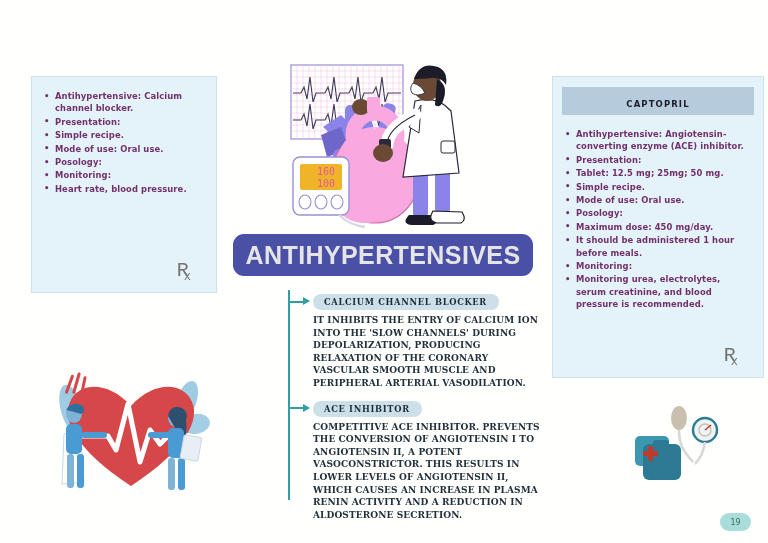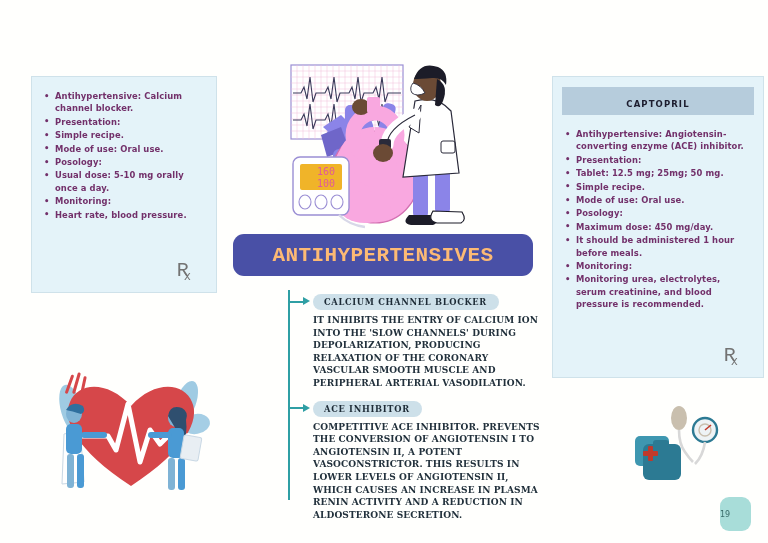--- a/index.html
+++ b/index.html
@@ -98,23 +98,23 @@
     top: 234px;
     width: 300px;
     height: 42px;
     background: #4950a6;
     border-radius: 11px;
     display: flex;
     align-items: center;
     justify-content: center;
   }
   #title-banner .title-text {
-    color: #fdba74;
-    font-family: Liberation Mono, monospace;
-    font-size: 21px;
+    color: #e5e5e5;
+    font-family: Liberation Sans, sans-serif;
+    font-size: 25px;
     font-weight: bold;
     letter-spacing: 0.4px;
   }
 
   
   #explain-block {
     position: absolute;
     left: 288px;
     top: 290px;
     width: 255px;
@@ -177,25 +177,26 @@
     color: #22313c;
     letter-spacing: 0.1px;
   }
 
   
   #page-badge {
     position: absolute;
     right: 17px;
     bottom: 12px;
     width: 31px;
-    height: 34px;
+    height: 18px;
     background: #a8ddd9;
     border-radius: 9px;
     display: flex;
     align-items: center;
+    justify-content: center;
     font-family: "DejaVu Sans", sans-serif;
     font-size: 8px;
     color: #3a6d6b;
   }
 
   
   .illus { position: absolute; text-align: center; }
   #illus-hero { left: 283px; top: 57px; width: 205px; height: 180px; }
   #illus-heart-team { left: 36px; top: 358px; width: 190px; height: 138px; }
   #illus-kit { left: 633px; top: 400px; width: 110px; height: 95px; }
@@ -205,21 +206,20 @@
 
 <div class="page">
 
   <div class="drug-card" id="card-amlodipine">
     <ul class="card-list">
       <li>Antihypertensive: Calcium channel blocker.</li>
       <li>Presentation:</li>
       <li>Simple recipe.</li>
       <li>Mode of use: Oral use.</li>
       <li>Posology:</li>
-      <li>Usual dose: 5-10 mg orally once a day.</li>
       <li>Monitoring:</li>
       <li>Heart rate, blood pressure.</li>
     </ul>
     <div class="rx-mark"><span>R</span><sub>x</sub></div>
   </div>
 
   <div class="drug-card" id="card-captopril">
     <div class="card-header">
       <span class="card-header-text">CAPTOPRIL</span>
     </div>

